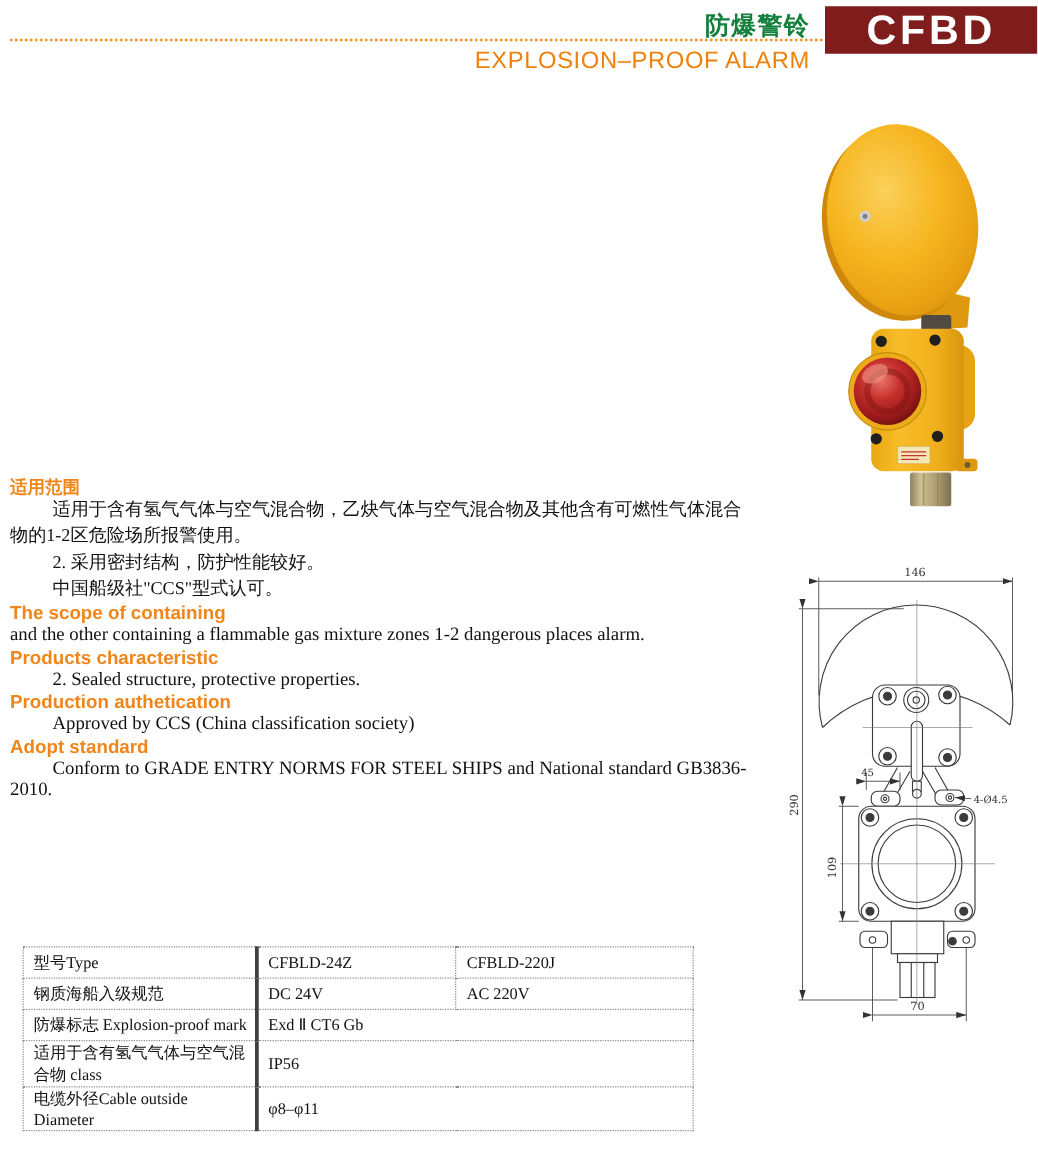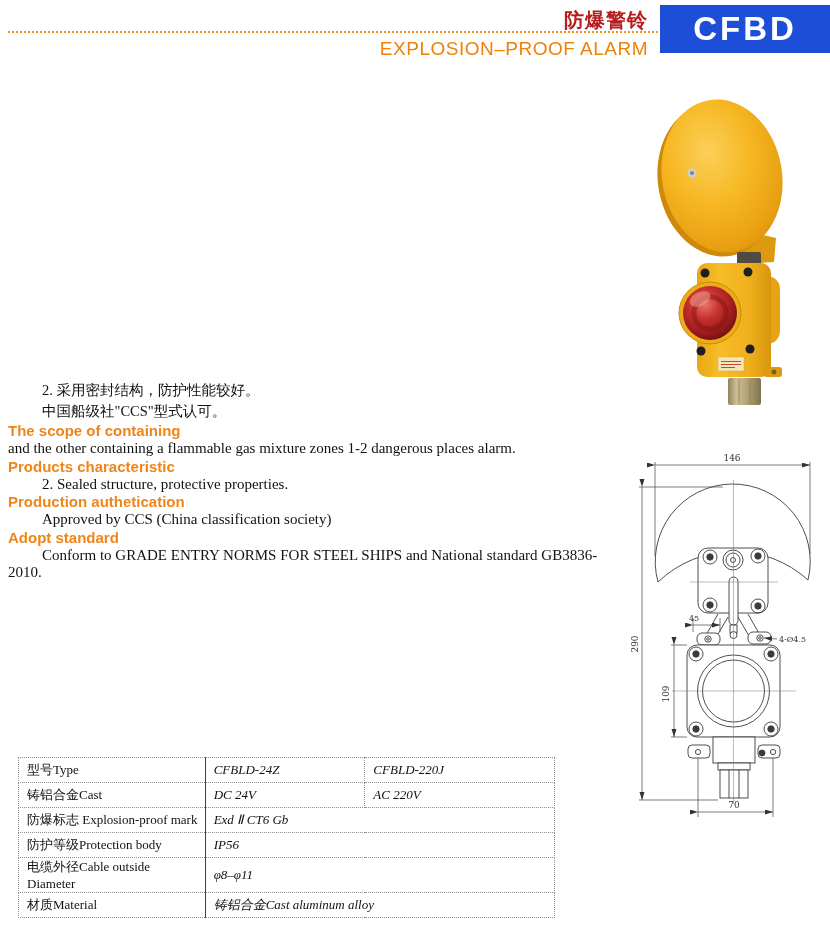--- a/index.html
+++ b/index.html
@@ -1,44 +1,44 @@
 <!DOCTYPE html>
 <html><head>
 <meta charset="utf-8">
 <style>
   html,body{margin:0;padding:0;background:#ffffff;}
   .page{position:relative;width:830px;height:931px;background:#fff;overflow:hidden;
         font-family:"Liberation Serif",serif;color:#1a1a1a;}
 
   
   .hdr-title-cn{position:absolute;top:7px;right:182px;font-family:"Liberation Sans",sans-serif;
-                font-weight:bold;font-size:20px;color:#b91c1c;letter-spacing:1px;}
+                font-weight:bold;font-size:20px;color:#15803d;letter-spacing:1px;}
   .hdr-dotline{position:absolute;left:8px;top:31px;width:650px;height:0;
                border-top:2px dotted #F0941E;}
   .hdr-title-en{position:absolute;top:38px;right:182px;font-family:"Liberation Sans",sans-serif;
                 font-weight:normal;font-size:19px;color:#EE8109;letter-spacing:.5px;}
-  .hdr-badge{position:absolute;left:660px;top:5px;width:170px;height:48px;background:#1d4ed8;
+  .hdr-badge{position:absolute;left:660px;top:5px;width:170px;height:38px;background:#7f1d1d;
              display:flex;align-items:center;justify-content:center;color:#fff;
              font-family:"Liberation Sans",sans-serif;font-weight:bold;font-size:33px;letter-spacing:3px;}
 
   
   .content{position:absolute;left:8px;top:380px;width:618px;}
   .sec-h{font-family:"Liberation Sans",sans-serif;font-weight:bold;font-size:14px;
          color:#F08519;line-height:18px;margin:0;}
   .sec.en .sec-h{font-size:15px;}
   .ln{margin:0;font-size:14.5px;line-height:21px;color:#111;}
   .sec.en .ln{font-size:15px;line-height:17.5px;}
   .ind{text-indent:34px;}
 
   
   .spec{position:absolute;left:18px;top:757px;width:537px;border-collapse:collapse;
         font-size:13px;color:#111;}
   .spec td{border:1px dotted #8f8f8f;height:24px;padding:0 4px 0 8px;}
-  .spec td.lbl{border-right:1px solid #404040;}
-  .spec td.val{font-style:italic;}
+  .spec td.lbl{border-right:3px solid #404040;}
+  .spec td.val{}
 
   
   .photo{position:absolute;left:640px;top:80px;}
   .tech{position:absolute;left:628px;top:448px;}
   .tech text{font-family:"DejaVu Serif",serif;fill:#333;stroke:none;}
 </style>
 </head>
 <body>
 
 <div class="page">
@@ -99,20 +99,25 @@
       <rect x="124" y="287" width="18" height="10" rx="3" fill="#DE990F"></rect>
       <circle cx="134" cy="292" r="2.4" fill="#6E5E2E"></circle>
       <rect x="88" y="298" width="33" height="27" rx="2" fill="url(#metalG)"></rect>
       <line x1="99" y1="299" x2="99" y2="324" stroke="#8F8055" stroke-width="0.7"></line>
       <line x1="110" y1="299" x2="110" y2="324" stroke="#8F8055" stroke-width="0.7"></line>
     </g>
   </svg>
 
   <div class="content">
 
+    <div class="sec cn">
+      <p class="sec-h">适用范围</p>
+      <p class="ln ind">适用于含有氢气气体与空气混合物，乙炔气体与空气混合物及其他含有可燃性气体混合</p>
+      <p class="ln">物的1-2区危险场所报警使用。</p>
+    </div>
 
     <div class="sec cn">
       <p class="ln ind">2. 采用密封结构，防护性能较好。</p>
     </div>
 
     <div class="sec cn">
       <p class="ln ind">中国船级社"CCS"型式认可。</p>
     </div>
 
 
@@ -143,39 +148,35 @@
         <col style="width:160px">
         <col style="width:190px">
       </colgroup>
     <tbody>
       <tr>
         <td class="lbl">型号Type</td>
         <td class="val">CFBLD-24Z</td>
         <td class="val">CFBLD-220J</td>
       </tr>
       <tr>
-        <td class="lbl">铸铝合金Cast</td>
+        <td class="lbl">钢质海船入级规范</td>
         <td class="val">DC 24V</td>
         <td class="val">AC 220V</td>
       </tr>
       <tr>
         <td class="lbl">防爆标志 Explosion-proof mark</td>
         <td class="val" colspan="2">Exd Ⅱ CT6 Gb</td>
       </tr>
       <tr>
-        <td class="lbl">防护等级Protection body</td>
+        <td class="lbl">适用于含有氢气气体与空气混合物 class</td>
         <td class="val" colspan="2">IP56</td>
       </tr>
       <tr>
         <td class="lbl">电缆外径Cable outside Diameter</td>
         <td class="val" colspan="2">φ8–φ11</td>
-      </tr>
-      <tr>
-        <td class="lbl">材质Material</td>
-        <td class="val" colspan="2">铸铝合金Cast aluminum alloy</td>
       </tr>
     </tbody>
   </table>
 
   <svg class="tech" width="202" height="385" viewBox="0 0 202 385">
     <defs>
       <marker id="arw" markerWidth="9" markerHeight="6" refX="8" refY="2.5" orient="auto" markerUnits="userSpaceOnUse">
         <path d="M0,0 L8,2.5 L0,5 Z" fill="#333"></path>
       </marker>
     </defs>

